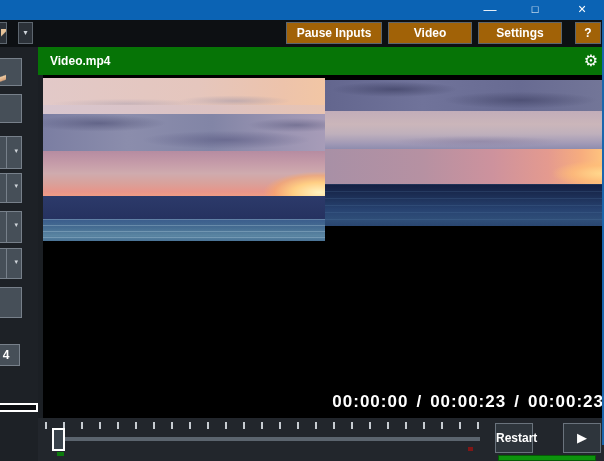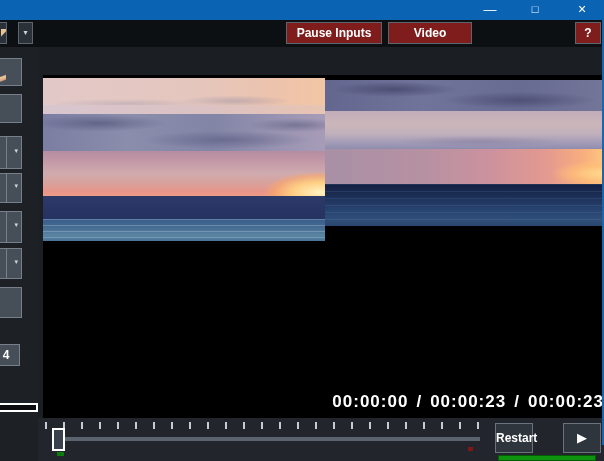--- a/index.html
+++ b/index.html
@@ -11,21 +11,21 @@
             background:var(--titlebar-blue,#0b63b4);}
   .win-btn{position:absolute;top:0;height:20px;width:30px;color:#fff;
            text-align:center;line-height:19px;font-size:12px;cursor:default;}
   .win-min{left:475px;font-size:13px;}
   .win-max{left:520px;font-size:11px;}
   .win-close{left:567px;font-size:14px;}
   .right-edge{position:absolute;right:0;top:20px;width:2px;height:425px;
               background:var(--window-border-blue,#1a66ad);}
   
   .toolbar{position:absolute;left:0;top:20px;width:604px;height:27px;background:#0d1013;}
-  .tb-btn{position:absolute;top:2px;height:22px;background:#7f1d1d;
+  .tb-btn{position:absolute;top:2px;height:22px;background:#a16207;
           border:1px solid #5d666f;box-sizing:border-box;color:#fff;
           font-size:12px;font-weight:bold;text-align:center;line-height:20px;}
   .tb-pause{left:286px;width:96px;}
   .tb-basic{left:388px;width:84px;}
   .tb-settings{left:478px;width:84px;}
   .tb-help{left:575px;width:26px;}
   .tb-combo-frag{position:absolute;left:-2px;top:2px;width:9px;height:22px;
                  background:#2b3138;border:1px solid #5d666f;box-sizing:border-box;overflow:hidden;}
   .tb-combo-frag span{display:block;margin:6px 0 0 2px;width:6px;height:9px;
                  background:linear-gradient(135deg,#e8c49a 0 45%,transparent 55%);}
@@ -127,20 +127,21 @@
 
   <div class="toolbar">
     <div class="tb-combo-frag">
         <span></span>
       </div>
     <div class="tb-combo-btn">
       <span>▾</span>
     </div>
     <div class="tb-btn tb-pause">Pause Inputs</div>
     <div class="tb-btn tb-basic">Video</div>
+    <div class="tb-btn tb-settings">Settings</div>
     <div class="tb-btn tb-help">?</div>
   </div>
 
   <div class="sidebar">
     <div class="sb-btn sb-b1">
         <span></span>
       </div>
     <div class="sb-btn sb-b2"></div>
     <div class="sb-btn sb-b3 sb-split">
       <span class="divider"></span>
@@ -156,20 +157,24 @@
     </div>
     <div class="sb-btn sb-b6 sb-split">
       <span class="divider"></span>
       <span class="caret">▾</span>
     </div>
     <div class="sb-btn sb-b7"></div>
     <div class="sb-btn sb-badge">4</div>
     <div class="sb-meter"></div>
   </div>
 
+  <div class="green-header">
+    <span class="gh-title">Video.mp4</span>
+    <span class="gh-gear">⚙</span>
+  </div>
 
   <div class="video-area">
     <div class="panel panel-left">
       <div class="band l1"></div>
       <div class="band l2"></div>
       <div class="band l3"></div>
       <div class="band l4"></div>
       <div class="band l5"></div>
       <div class="band l6"></div>
     </div>

